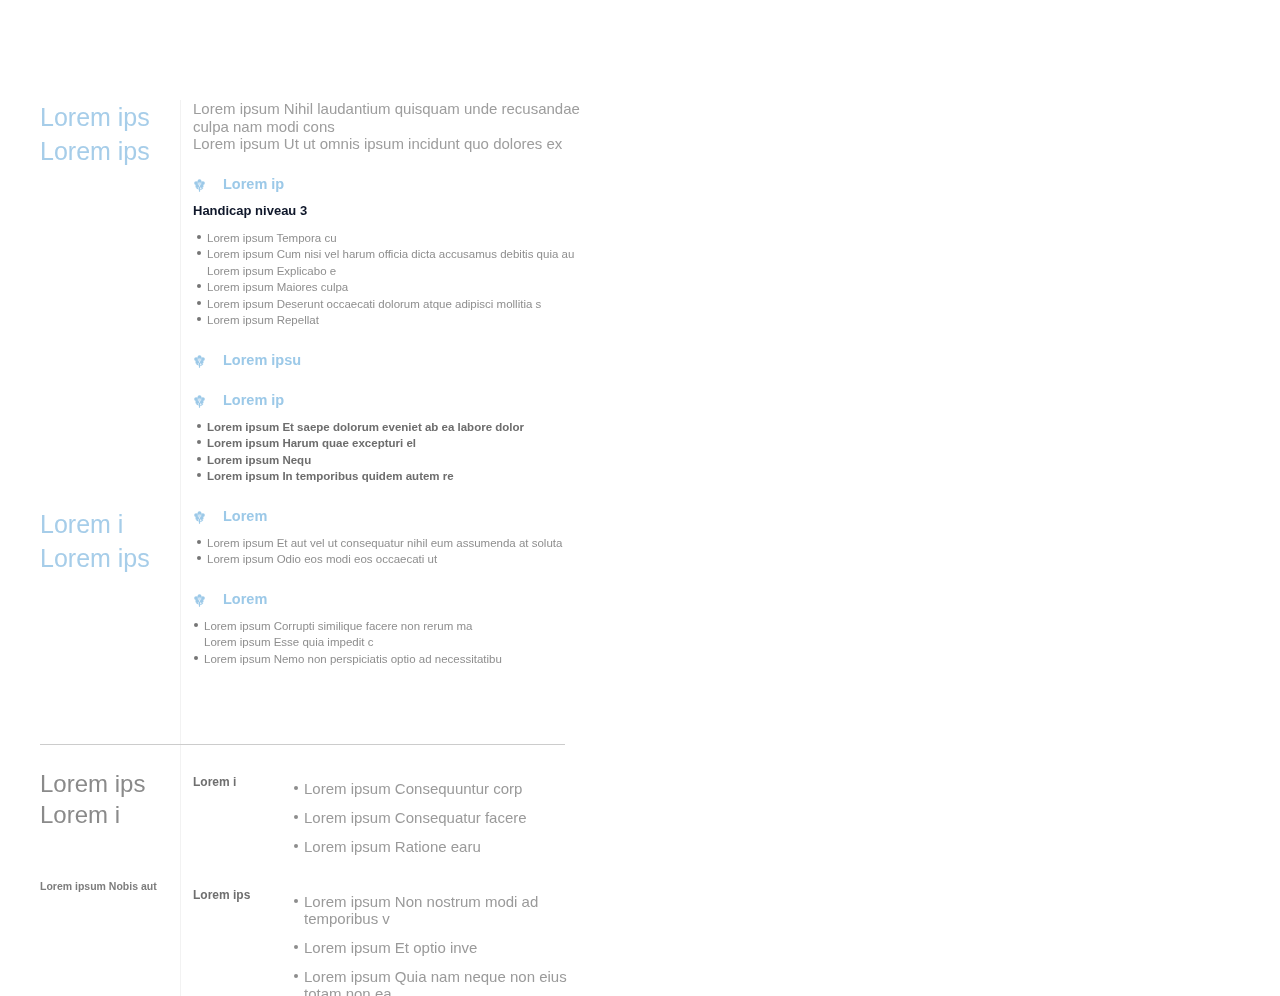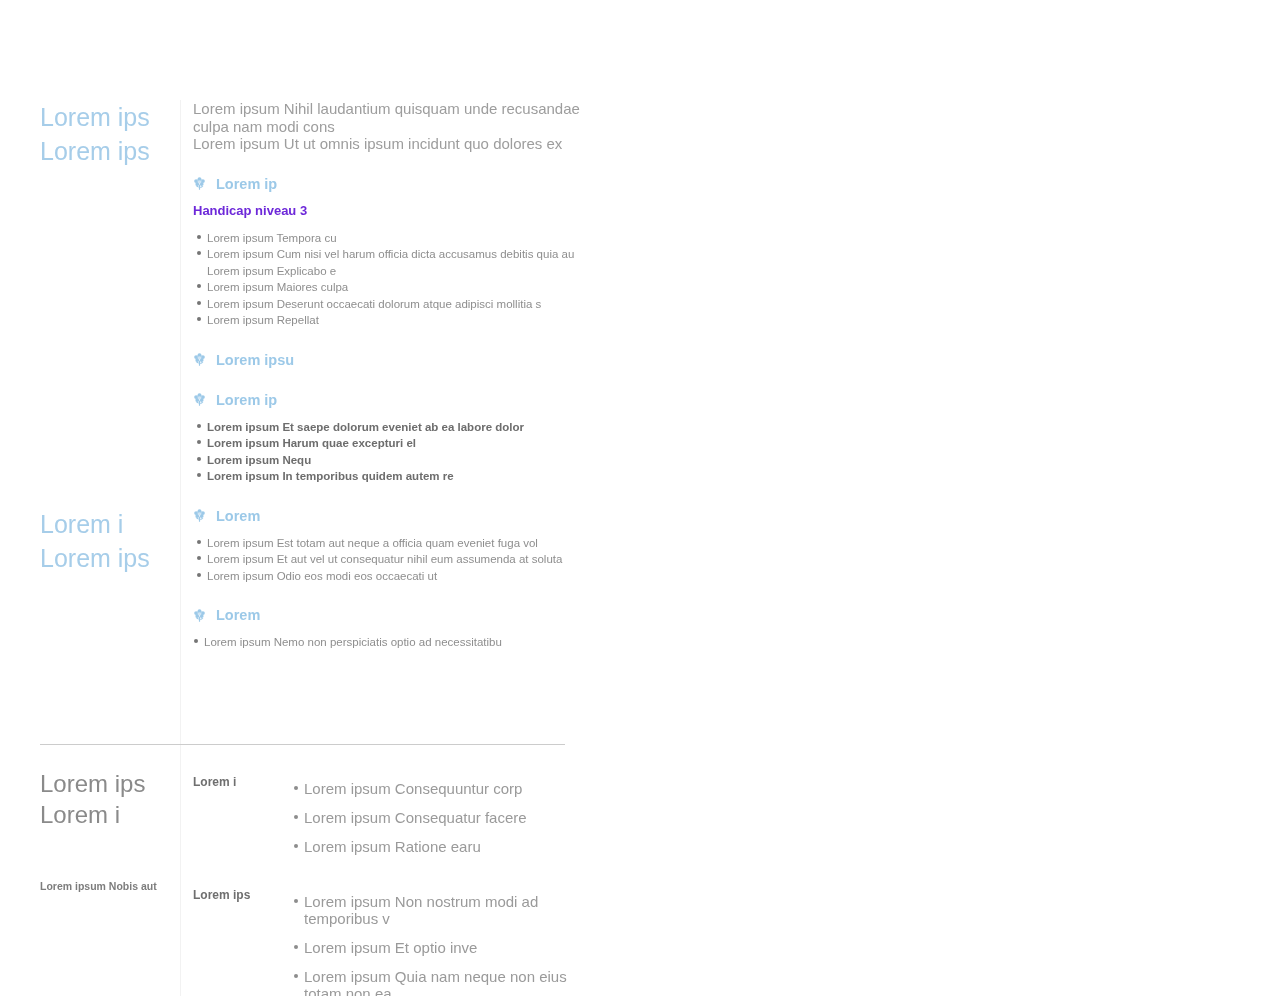--- a/index.html
+++ b/index.html
@@ -72,39 +72,39 @@
     line-height: 17.5px;
     font-weight: 400;
   }
 
   .section {
     margin-top: 0;
   }
 
   .sec-head {
     display: flex;
-    align-items: center;
-    gap: 10px;
+    align-items: flex-end;
+    gap: 17px;
     color: #9cc9e8;
     font-size: 14.5px;
     font-weight: bold;
     line-height: 18px;
   }
   .sec-head .ico {
     display: inline-block;
     width: 13px;
     height: 15px;
     flex: 0 0 13px;
     position: relative;
     top: 0px;
   }
   .sec-head .ico svg { display:block; }
 
   .subhead {
-    color: #6d28d9;
+    color: #0f172a;
     font-size: 13px;
     font-weight: bold;
     line-height: 18px;
     margin-top: 9px;
   }
 
   ul.blist {
     list-style: none;
     margin: 0;
     padding: 0;
@@ -373,23 +373,20 @@
                 </g>
               </svg>
             </span>
             <span>Lorem</span>
           </div>
 
           <div class="sp-10"></div>
 
           <ul class="blist">
             <li>
-              <span>Lorem ipsum Est totam aut neque a officia quam eveniet fuga vol</span>
-            </li>
-            <li>
               <span>Lorem ipsum Et aut vel ut consequatur nihil eum assumenda at soluta</span>
             </li>
             <li>
               <span>Lorem ipsum Odio eos modi eos occaecati ut</span>
             </li>
           </ul>
         </div>
 
         <div class="sp-22"></div>
 
@@ -410,20 +407,24 @@
                 </g>
               </svg>
             </span>
             <span>Lorem</span>
           </div>
 
           <div class="sp-10"></div>
 
           <ul class="blist tight">
             <li>
+              <span>Lorem ipsum Corrupti similique facere non rerum ma</span>
+              <span class="cont">Lorem ipsum Esse quia impedit c</span>
+            </li>
+            <li>
               <span>Lorem ipsum Nemo non perspiciatis optio ad necessitatibu</span>
             </li>
           </ul>
         </div>
       </div>
     </div>
   </div>
 
   <div class="divider"></div>
 

